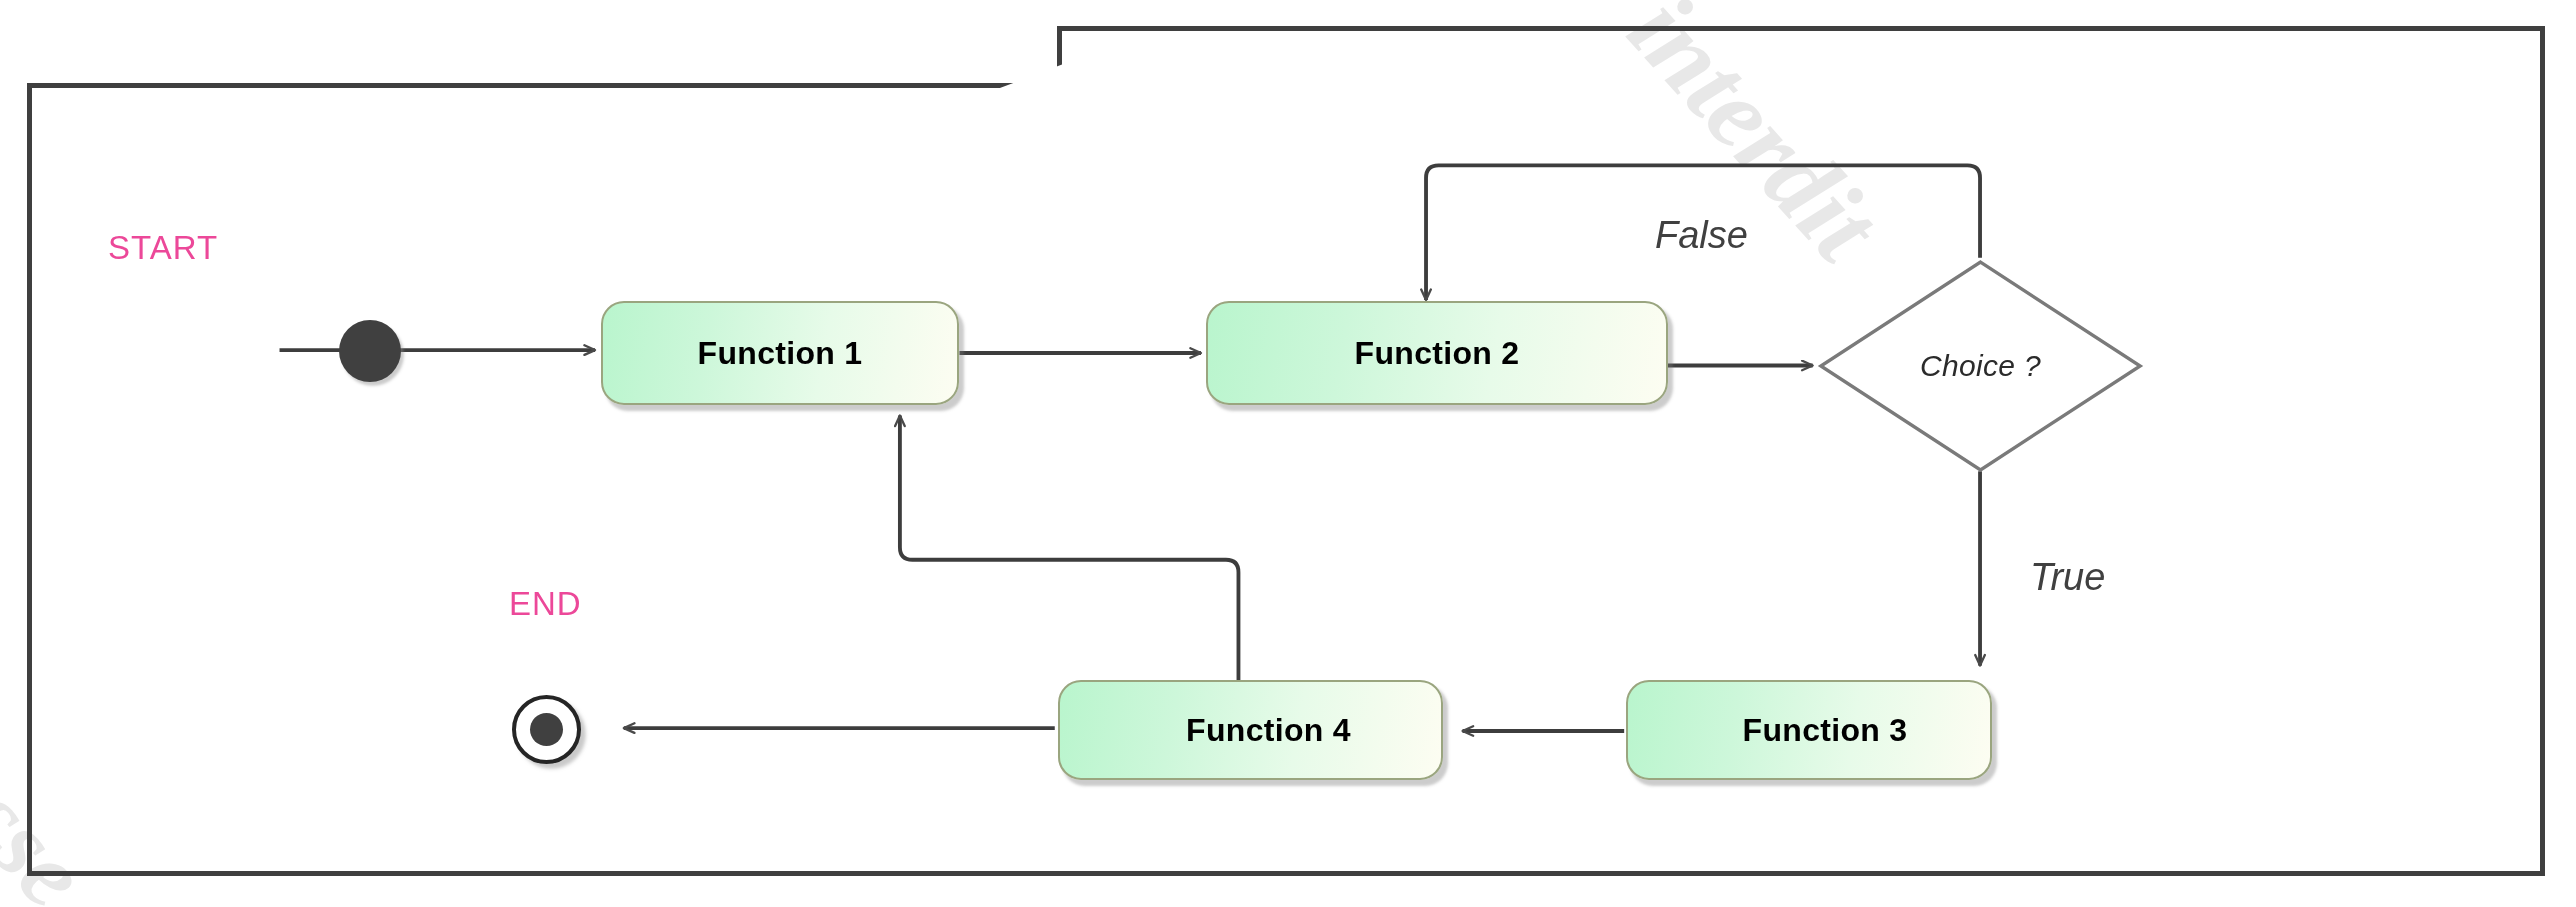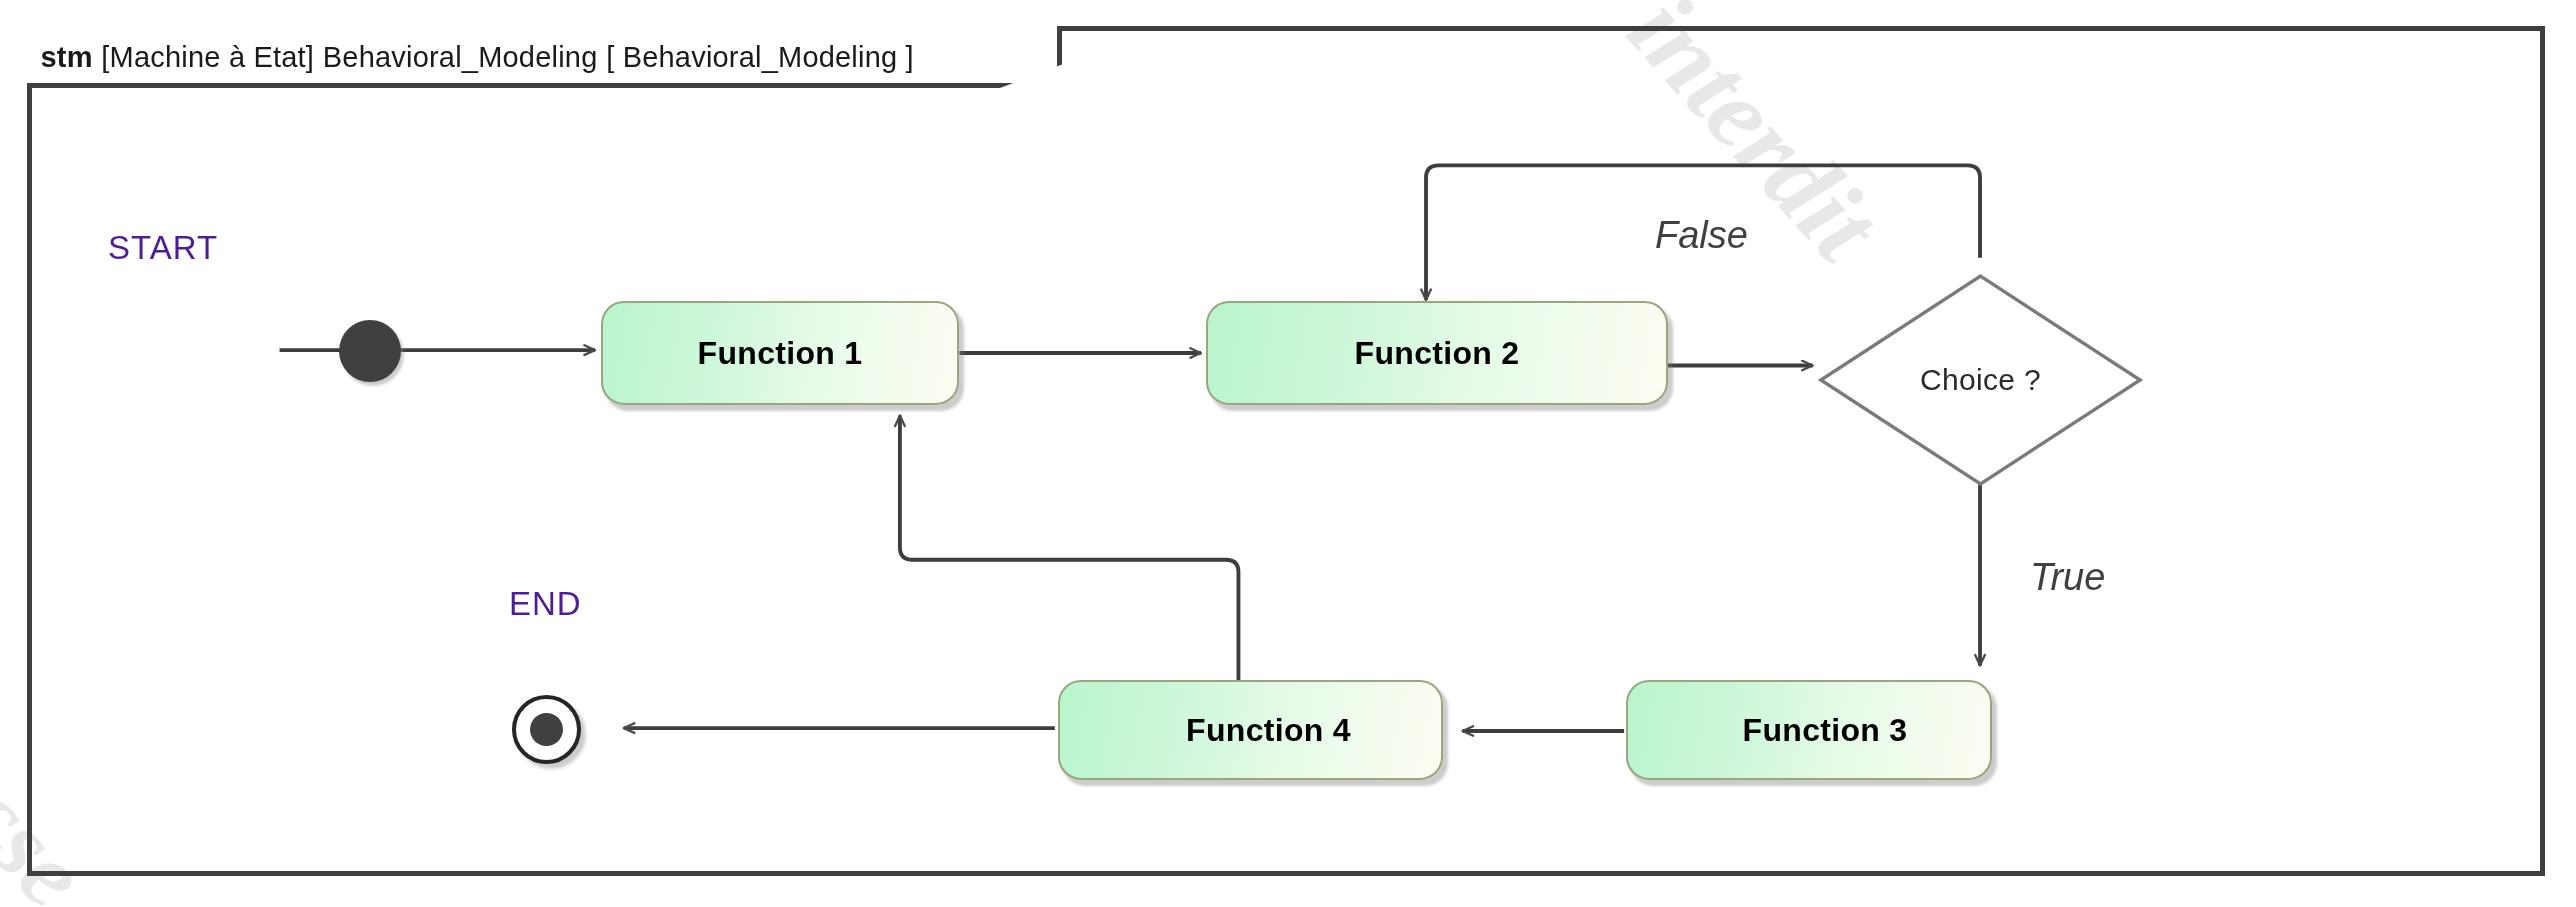--- a/index.html
+++ b/index.html
@@ -155,21 +155,21 @@
     height: 33px;
     margin-left: -16.4px;
     margin-top: -16.4px;
     border-radius: 50%;
     background: #404040;
   }
 
   
   .plain-label {
     position: absolute;
-    color: #4c1d95;
+    color: #ec4899;
     font-size: 33px;
     letter-spacing: 1px;
     white-space: nowrap;
   }
   .edge-label {
     position: absolute;
     color: #404040;
     font-size: 38px;
     white-space: nowrap;
     font-style: italic;
@@ -188,26 +188,20 @@
 </head>
 <body>
 
 <div id="canvas">
 
   <div class="watermark" id="wm-top">interdit</div>
   <div class="watermark" id="wm-bottom">sse</div>
 
   <div id="frame"></div>
   <div id="frame-header"></div>
-  <div id="frame-header-inner">
-    <span class="kw">stm</span>
-    <span class="seg">[Machine à Etat]</span>
-    <span class="seg">Behavioral_Modeling</span>
-    <span class="seg">[ Behavioral_Modeling ]</span>
-  </div>
 
   <svg id="edges" viewBox="0 0 2677 943" xmlns="http://www.w3.org/2000/svg">
     <defs>
       <marker id="openArrow" markerWidth="16" markerHeight="16" refX="13" refY="6" orient="auto" markerUnits="userSpaceOnUse">
         <path d="M 2 1 L 13 6 L 2 11" fill="none" stroke="#4a4a4a" stroke-width="2.4" stroke-linecap="round" stroke-linejoin="round"></path>
       </marker>
     </defs>
 
     <g>
       <path d="M 290 364 L 618 364" fill="none" stroke="#3d3d3d" stroke-width="4" marker-end="url(#openArrow)"></path>
@@ -249,21 +243,21 @@
   <div class="final-node" style="left:512px; top:695px;"></div>
 
   <div class="state-node" style="left:601px; top:301px; width:358px; height:104px;">
     <span>Function 1</span>
   </div>
 
   <div class="state-node" style="left:1206px; top:301px; width:462px; height:104px;">
     <span>Function 2</span>
   </div>
 
-  <div class="choice-node" style="left:1817px; top:272px; width:327px; height:216px;">
+  <div class="choice-node" style="left:1817px; top:258px; width:327px; height:216px;font-style:italic;">
     <svg class="diamond-svg" width="327" height="216" viewBox="0 0 340 224" xmlns="http://www.w3.org/2000/svg">
       <polygon points="170,4 336,112 170,220 4,112" fill="#ffffff" stroke="#7a7a7a" stroke-width="3.5"></polygon>
     </svg>
     <span class="choice-label">Choice ?</span>
   </div>
 
   <div class="state-node" style="left:1626px; top:680px; width:366px; height:100px;padding-left:32px;">
     <span>Function 3</span>
   </div>
 

